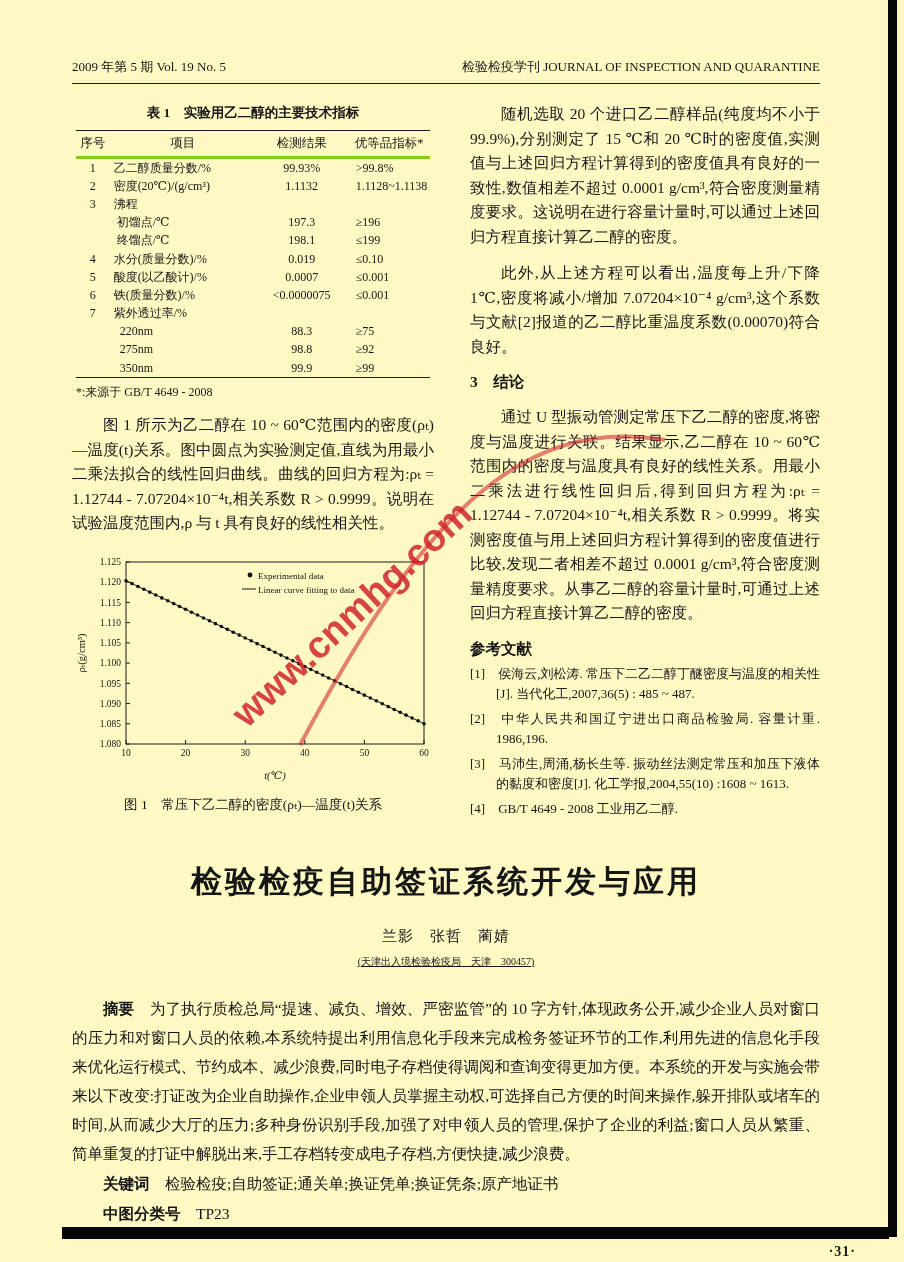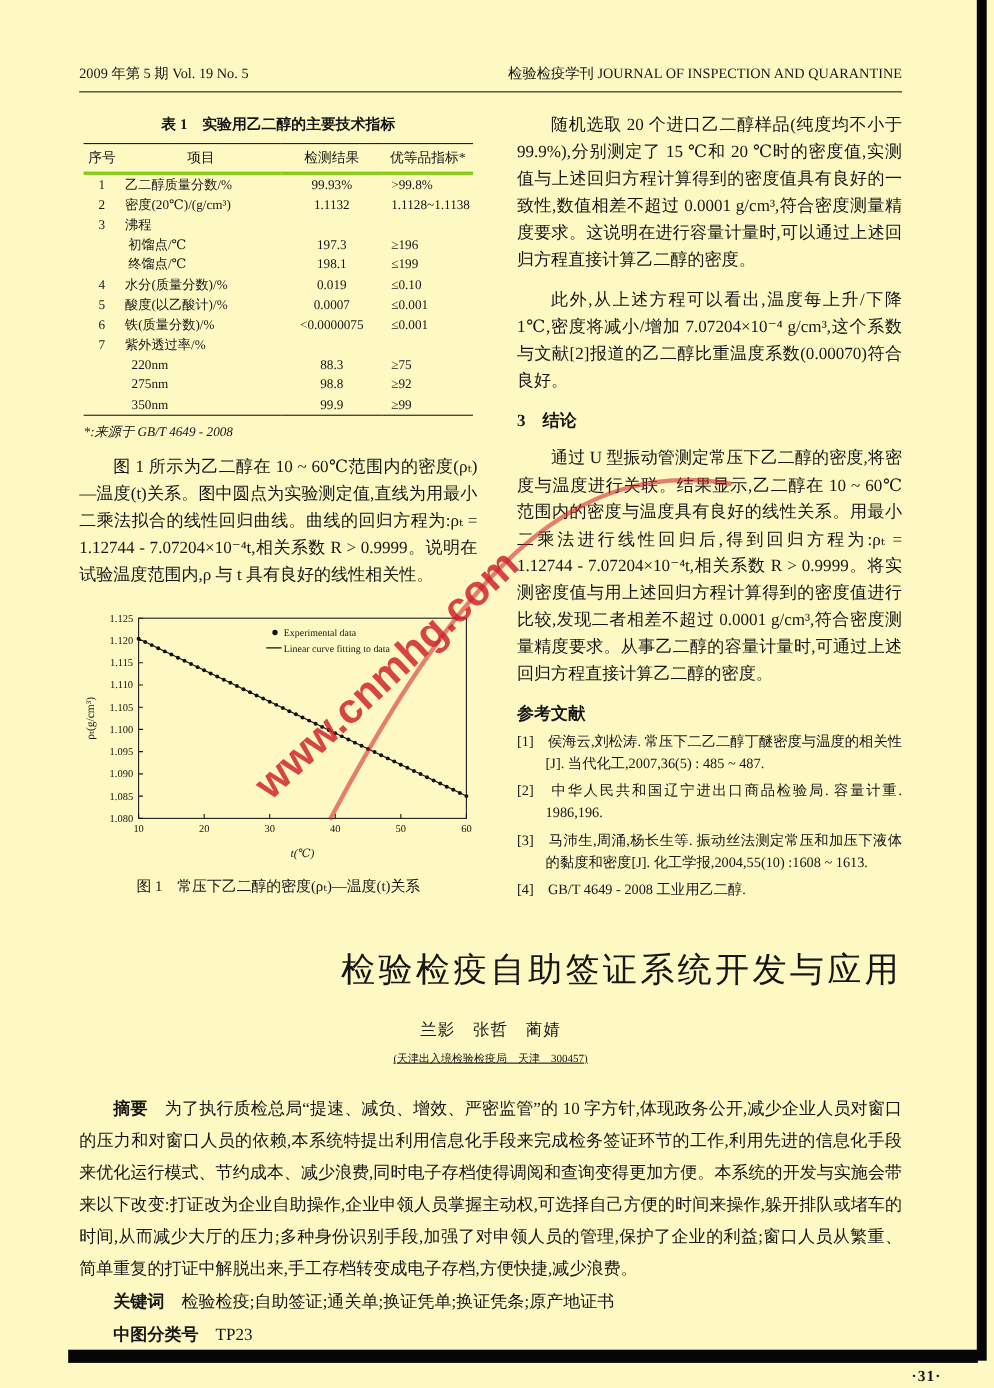--- a/index.html
+++ b/index.html
@@ -17,33 +17,33 @@
 
   .table-title { text-align:center; font-size:13.5px; font-weight:bold; margin:4px 0 8px; }
   table.spec { width:98%; margin:0 auto; border-collapse:collapse; font-size:12px;
                border-top:1.6px solid #1c1c1c; border-bottom:1.6px solid #1c1c1c; }
   table.spec th { border-bottom:3px solid #84cc16; font-weight:normal; padding:4px 2px; font-size:12.5px; }
   table.spec td { padding:2.6px 2px; white-space:pre-wrap; line-height:13px; }
   table.spec td.c0 { width:34px; text-align:center; }
   table.spec td.c1 { width:146px; text-align:left; padding-left:4px; }
   table.spec td.c2 { width:92px; text-align:center; }
   table.spec td.c3 { text-align:left; padding-left:8px; }
-  .footnote { font-size:12px; margin-top:6px; padding-left:4px;font-style:italic; }
+  .footnote { font-size:12px; margin-top:6px; padding-left:4px; }
 
   .para { font-size:15.5px; line-height:24.5px; text-align:justify; text-indent:2em; margin-top:12px; }
   .col-right .para.first { margin-top:2px; }
 
   .chart-wrap { margin-top:12px; text-align:center; }
   .fig-caption { text-align:center; font-size:13.5px; margin-top:8px; }
 
   h3.section { font-size:15.5px; font-weight:bold; margin:13px 0 4px; }
   .ref { font-size:13px; line-height:20.5px; margin-top:4px; padding-left:26px; text-indent:-26px; text-align:justify; }
 
   .article2 { margin-top:42px; }
-  .article2 h1 { font-size:31px; font-weight:normal; text-align:right; letter-spacing:3px; }
+  .article2 h1 { font-size:31px; font-weight:bold; text-align:center; letter-spacing:3px; }
   .authors { margin-top:24px; text-align:center; font-size:15px; letter-spacing:1px; }
   .affiliation { margin-top:9px; text-align:center; font-size:10px;text-decoration:underline; }
   .abstract { margin-top:25px; font-size:15.5px; line-height:29px; text-align:justify; text-indent:2em; }
   .kv { margin-top:1px; font-size:15.5px; line-height:29px; text-indent:2em; }
   .kv b, .abstract b { font-weight:bold; }
 
   .page-number { position:absolute; right:48px; bottom:2px; font-size:14px; font-weight:bold; letter-spacing:1px; }
 
   .scan-right  { position:absolute; right:7px; top:0; width:9px; height:1237px; background:#060606; }
   .scan-bottom { position:absolute; left:62px; top:1227px; width:827px; height:12px; background:#060606; }

